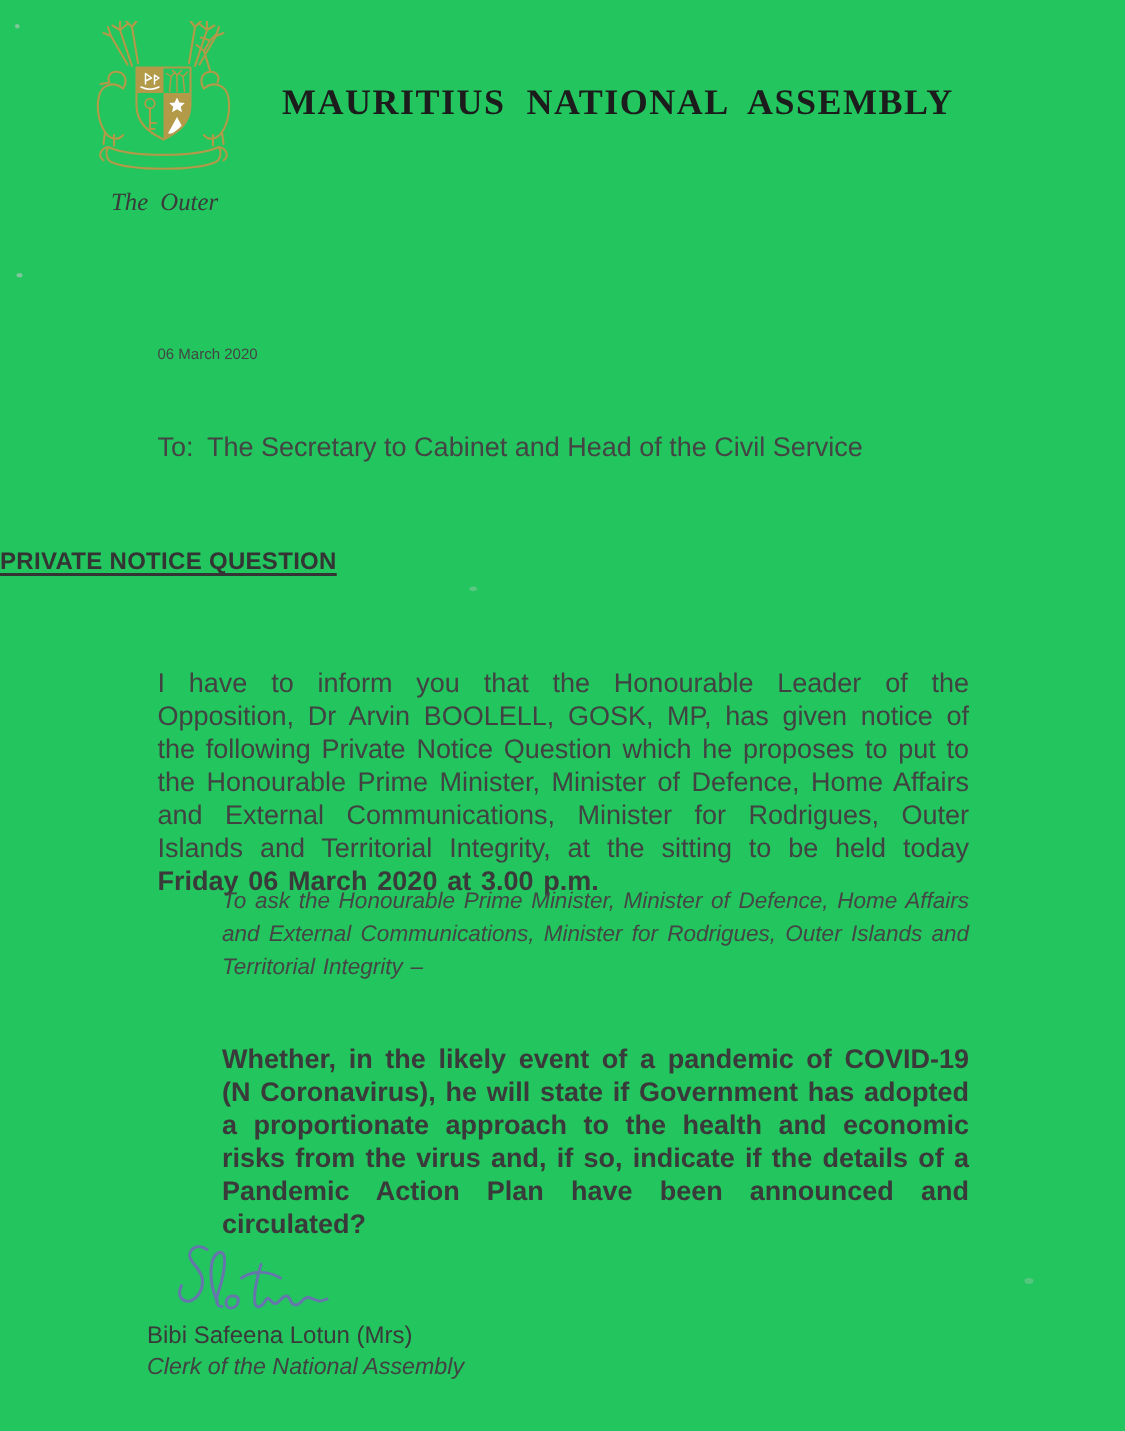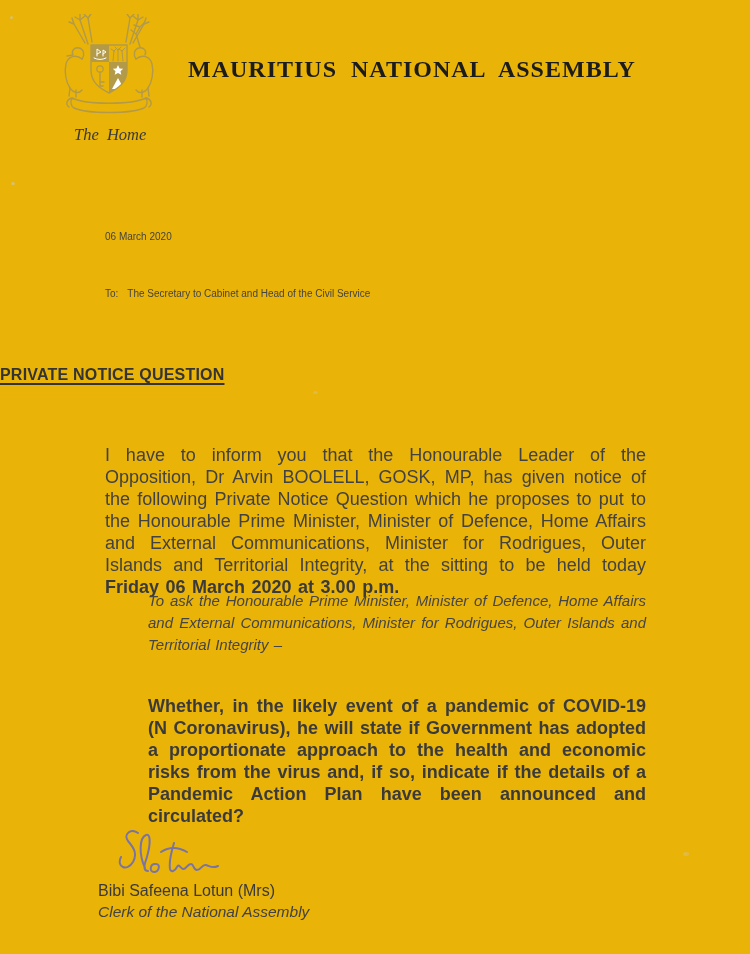--- a/index.html
+++ b/index.html
@@ -1,41 +1,41 @@
 <!DOCTYPE html>
 <html><head>
 <meta charset="utf-8">
 <style>
   html,body{margin:0;padding:0;background:#e8e8e8;}
   .page{
     position:relative;
     width:750px;height:954px;
     margin:0 auto;
-    background:#eab308;
+    background:#22c55e;
     font-family:"Liberation Sans", sans-serif;
     color:#3f3f3f;
     overflow:hidden;
   }
   
   .emblem{position:absolute;left:52px;top:14px;width:114px;height:102px;}
   .org-title{
     position:absolute;left:188px;top:56px;width:444px;
     text-align:center;
     font-family:"Liberation Serif", serif;
     font-weight:bold;font-size:24px;letter-spacing:1px;word-spacing:7px;
     color:#1c1c1c;white-space:nowrap;
   }
   .clerk-label{
     position:absolute;left:74px;top:125px;
     font-family:"Liberation Serif", serif;
     font-style:italic;font-size:16.5px;word-spacing:4px;color:#3a3a3a;
   }
   
   .date-line{position:absolute;left:105px;top:231px;font-size:10px;color:#444;}
-  .to-line{position:absolute;left:105px;top:288px;font-size:10px;color:#444;}
+  .to-line{position:absolute;left:105px;top:288px;font-size:18px;color:#444;}
   .to-line .to-prefix{margin-right:9px;}
   .pnq-heading{
     position:absolute;left:0;top:366px;width:750px;
     font-size:16px;font-weight:bold;color:#343434;letter-spacing:.2px;
   }
   .pnq-heading span{
     text-decoration:underline;text-underline-offset:3px;text-decoration-thickness:1.5px;
   }
   .para{font-size:18px;line-height:22px;text-align:justify;color:#424242;}
   .para-intro{position:absolute;left:105px;top:426px;width:541px;word-spacing:1.5px;}
@@ -103,21 +103,21 @@
         <path d="M60,75 L66,64 L72,75 z" fill="#ffffff" stroke="none"></path>
       </g>
       <path d="M39,31 h36 v25 c0,12 -8,18 -18,23 c-10,-5 -18,-11 -18,-23 z"></path>
 
       <path d="M20,84 C35,91 79,91 94,84 C96,88 95,92 92,94 C78,100 36,100 22,94 C19,92 18,88 20,84 z"></path>
       <path d="M20,84 c-5,1 -7,6 -3,9 M94,84 c5,1 7,6 3,9"></path>
     </svg>
   </div>
 
   <div class="org-title">MAURITIUS NATIONAL ASSEMBLY</div>
-  <div class="clerk-label">The Home</div>
+  <div class="clerk-label">The Outer</div>
 
   <div class="date-line">06 March 2020</div>
   <div class="to-line">
     <span class="to-prefix">To:</span><span>The Secretary to Cabinet and Head of the Civil Service</span>
   </div>
 
   <div class="pnq-heading">
     <span>PRIVATE NOTICE QUESTION</span>
   </div>
 

